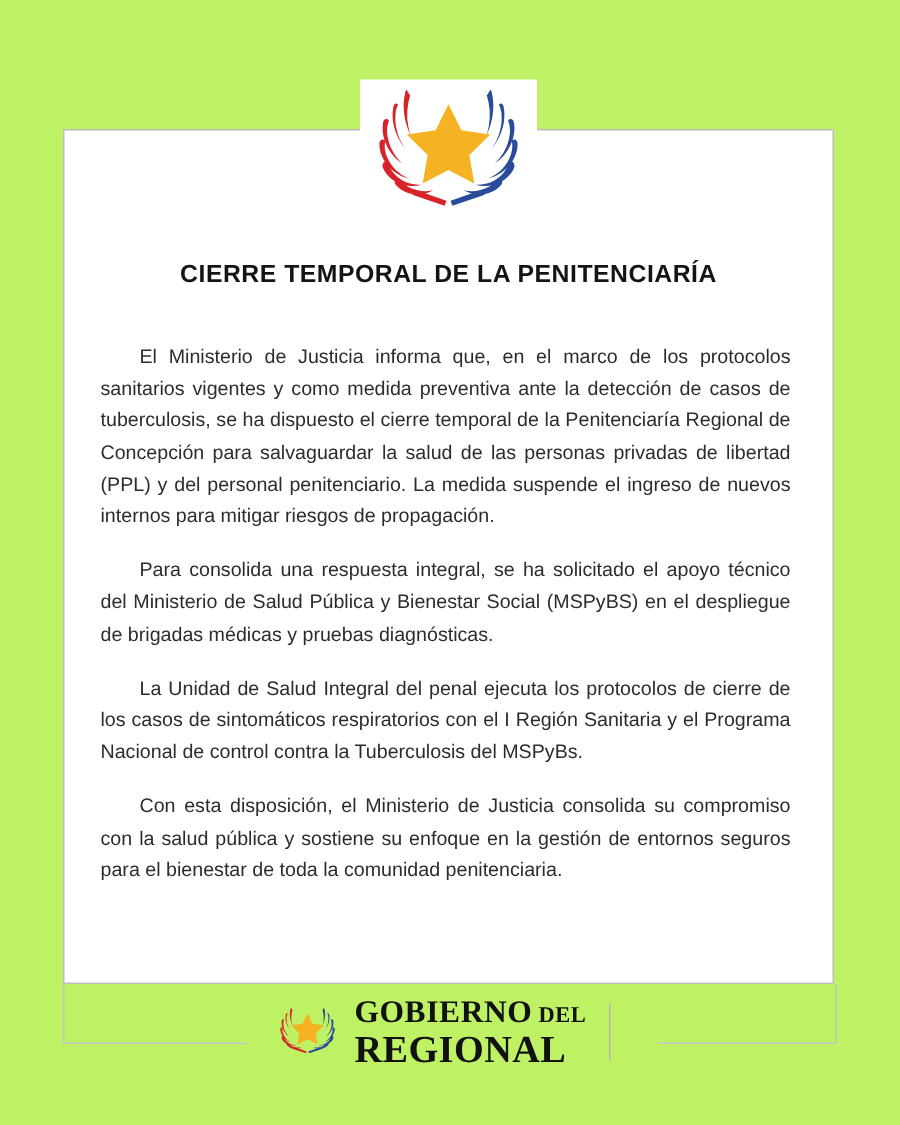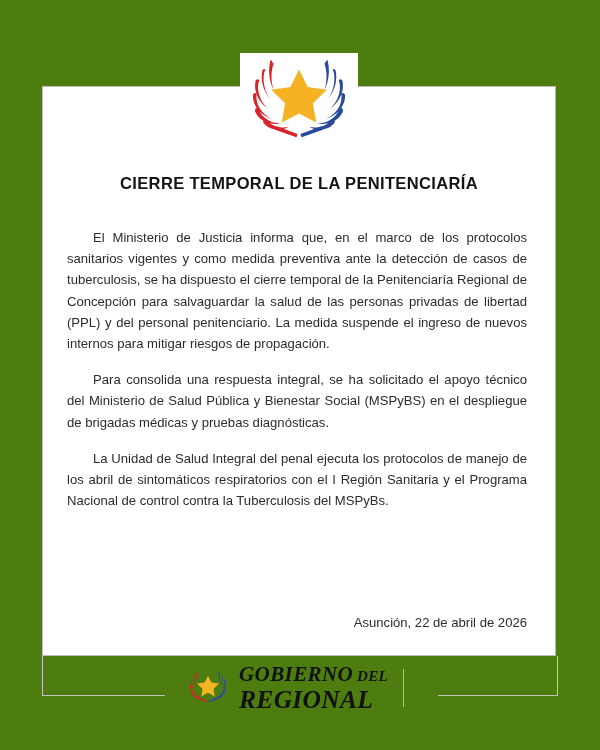--- a/index.html
+++ b/index.html
@@ -13,21 +13,21 @@
     background: #ffffff;
     font-family: "Liberation Sans", sans-serif;
     -webkit-font-smoothing: antialiased;
     overflow: hidden;
     position: relative;
   }
 
   #page {
     position: absolute;
     inset: 0;
-    background: #4d7c0f;
+    background: #bef264;
   }
 
   
   .card {
     position: absolute;
     left: 42px;
     top: 86px;
     width: 514px;
     height: 570px;
     box-sizing: border-box;
@@ -137,21 +137,20 @@
     height: 44px;
     flex: 0 0 auto;
   }
   .brand-crest svg { display: block; }
 
   .brand-word {
     font-family: "Liberation Serif", serif;
     color: #111111;
     line-height: 1.0;
     letter-spacing: 0.2px;
-    font-style: italic;
   }
   .brand-line1 {
     display: flex;
     align-items: baseline;
     gap: 4px;
   }
   .brand-gobierno {
     font-weight: bold;
     font-size: 21px;
     letter-spacing: 0.4px;
@@ -217,24 +216,24 @@
       </svg>
     </div>
 
     <h1 class="title">
       <span class="l1">CIERRE TEMPORAL DE LA PENITENCIARÍA</span>
     </h1>
 
     <div class="body-text">
       <p>El Ministerio de Justicia informa que, en el marco de los protocolos sanitarios vigentes y como medida preventiva ante la detección de casos de tuberculosis, se ha dispuesto el cierre temporal de la Penitenciaría Regional de Concepción para salvaguardar la salud de las personas privadas de libertad (PPL) y del personal penitenciario. La medida suspende el ingreso de nuevos internos para mitigar riesgos de propagación.</p>
       <p>Para consolida una respuesta integral, se ha solicitado el apoyo técnico del Ministerio de Salud Pública y Bienestar Social (MSPyBS) en el despliegue de brigadas médicas y pruebas diagnósticas.</p>
-      <p>La Unidad de Salud Integral del penal ejecuta los protocolos de manejo de los abril de sintomáticos respiratorios con el I Región Sanitaria y el Programa Nacional de control contra la Tuberculosis del MSPyBs.</p>
+      <p>La Unidad de Salud Integral del penal ejecuta los protocolos de cierre de los casos de sintomáticos respiratorios con el I Región Sanitaria y el Programa Nacional de control contra la Tuberculosis del MSPyBs.</p>
+      <p>Con esta disposición, el Ministerio de Justicia consolida su compromiso con la salud pública y sostiene su enfoque en la gestión de entornos seguros para el bienestar de toda la comunidad penitenciaria.</p>
     </div>
 
-    <div class="dateline">Asunción, 22 de abril de 2026</div>
   </div>
 
   <div class="footer">
     <div class="footer-rule-left"></div>
     <div class="footer-rule-right"></div>
 
     <div class="brand">
       <div class="brand-crest">
         <svg width="44" height="44" viewBox="0 0 112 96" aria-hidden="true">
           <g fill="#d8232a">

